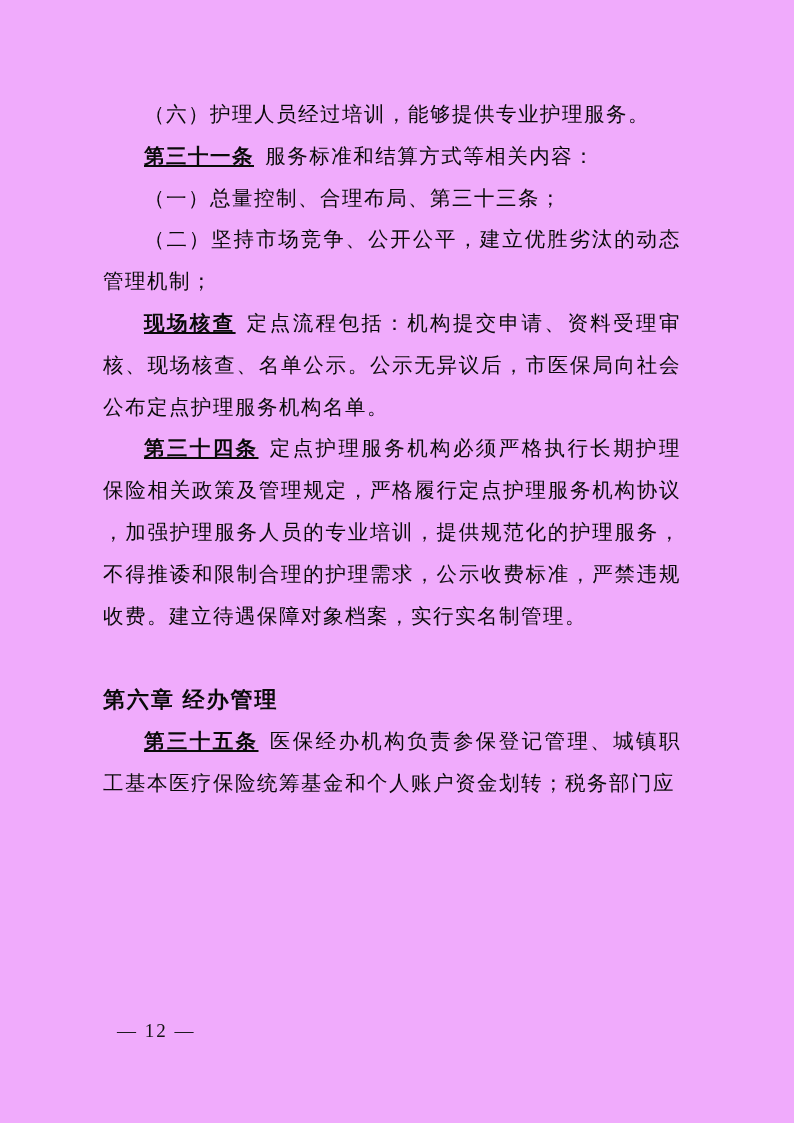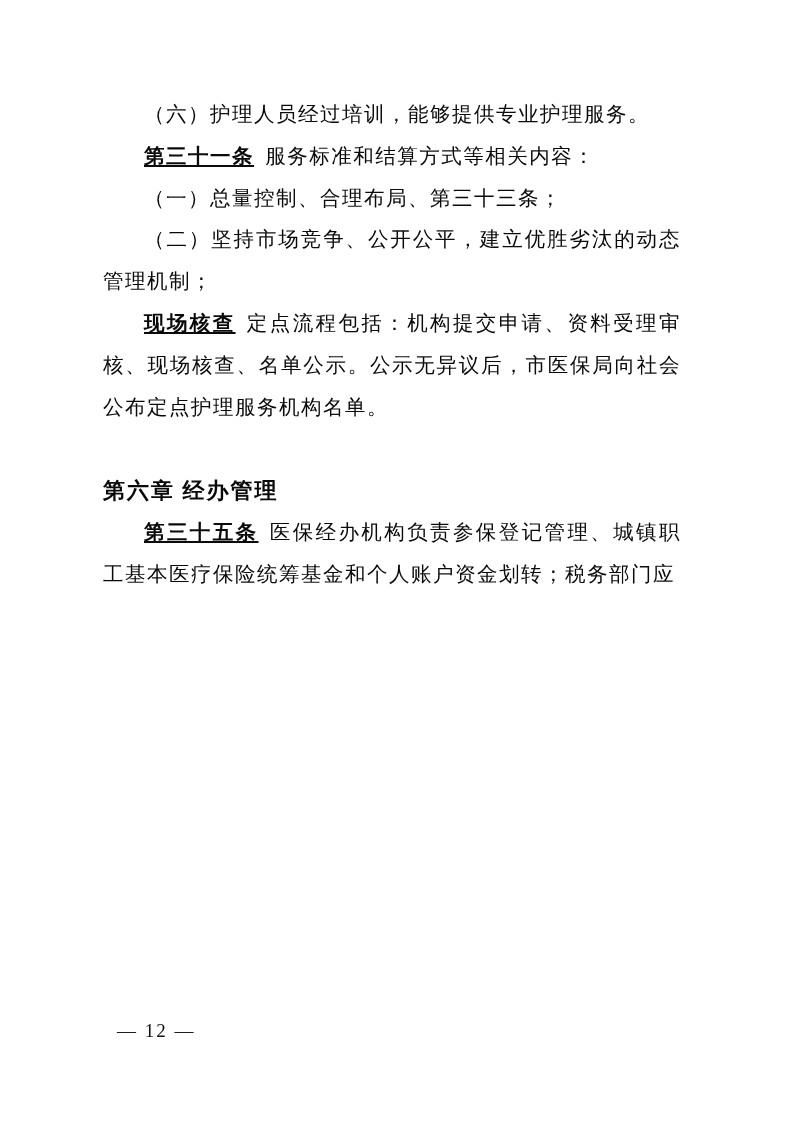--- a/index.html
+++ b/index.html
@@ -5,21 +5,21 @@
   html, body {
     margin: 0;
     padding: 0;
     background: #e8e8e8;
   }
   .page {
     position: relative;
     width: 794px;
     height: 1123px;
     margin: 0 auto;
-    background: #ffffff;
+    background: #f0abfc;
     color: #0a0a0a;
     font-family: "Liberation Serif", "DejaVu Serif", serif;
     overflow: hidden;
   }
   .content {
     position: absolute;
     left: 103px;
     top: 94px;
     width: 578px;
   }
@@ -75,20 +75,21 @@
     <p class="para"><span class="term">第三十一条</span><span>服务标准和结算方式等相关内容：</span></p>
 
     <p class="para"><span>（一）总量控制、合理布局、第三十三条；</span></p>
 
     <p class="para"><span>（二）坚持市场竞争、公开公平，建立优胜劣汰的动态管理机制；</span></p>
 
 
     <p class="para"><span class="term">现场核查</span><span>定点流程包括：机构提交申请、资料受理审核、现场核查、名单公示。公示无异议后，市医保局向社会公布定点护理服务机构名单。</span></p>
 
 
+    <p class="para"><span class="term">第三十四条</span><span>定点护理服务机构必须严格执行长期护理保险相关政策及管理规定，严格履行定点护理服务机构协议，加强护理服务人员的专业培训，提供规范化的护理服务，不得推诿和限制合理的护理需求，公示收费标准，严禁违规收费。建立待遇保障对象档案，实行实名制管理。</span></p>
 
     <div class="blank-line"></div>
 
     <h2 class="chapter">第六章 经办管理</h2>
 
     <p class="para"><span class="term">第三十五条</span><span>医保经办机构负责参保登记管理、城镇职工基本医疗保险统筹基金和个人账户资金划转；税务部门应</span></p>
 
   </div>
 
   <div class="pageno">— 12 —</div>

